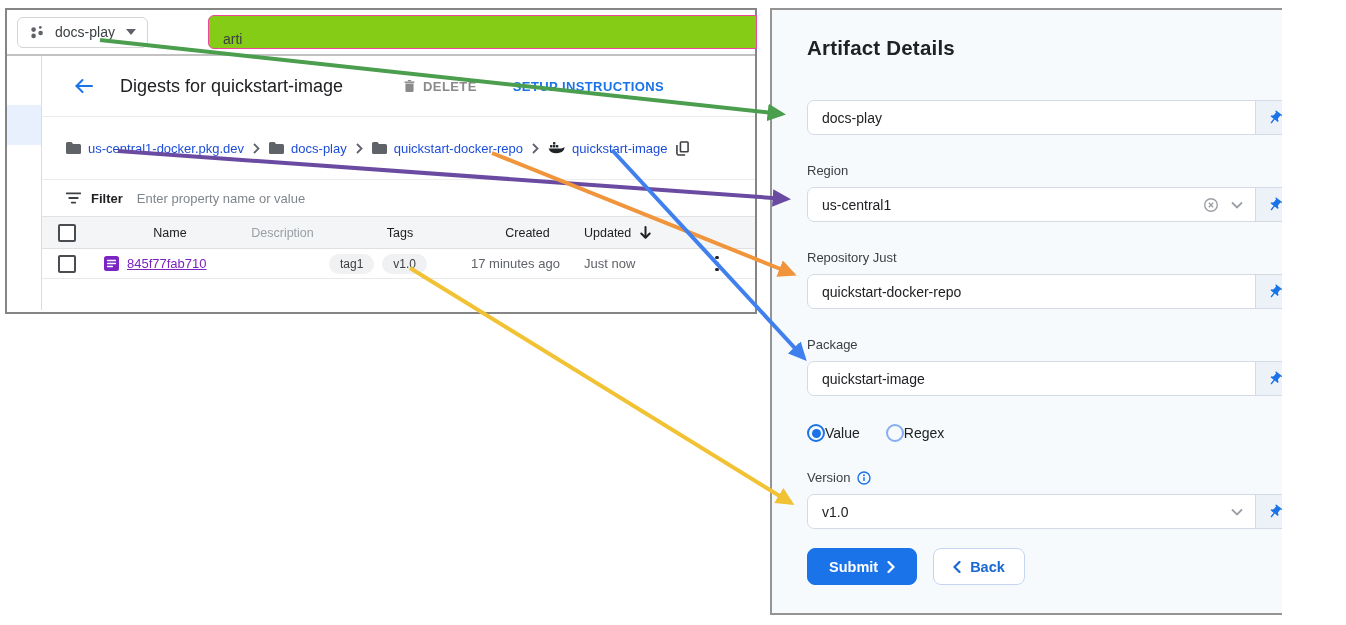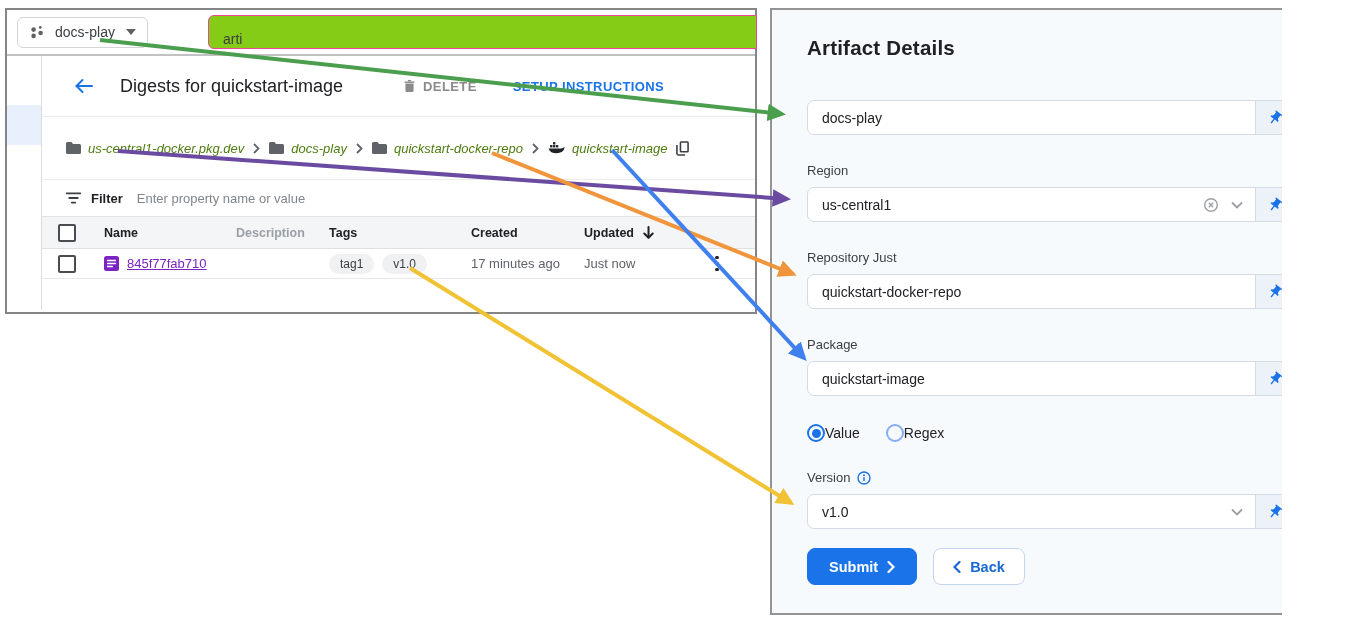--- a/index.html
+++ b/index.html
@@ -21,32 +21,32 @@
   .side-strip{position:absolute;left:0;top:0;bottom:0;width:34px;border-right:1px solid #dadce0;background:#fff;}
   .side-highlight{position:absolute;left:0;top:49px;width:34px;height:40px;background:#e8f0fe;}
   .content{margin-left:35px;height:100%;}
   .page-header{height:60px;display:flex;align-items:center;padding-left:32px;border-bottom:1px solid #ececec;}
   .back-arrow{display:flex;margin-right:26px;cursor:pointer;}
   .page-title{font-size:18px;color:#202124;}
   .hdr-btn{display:flex;align-items:center;gap:7px;font-size:13px;font-weight:bold;letter-spacing:.4px;cursor:pointer;}
   .delete-btn{margin-left:60px;color:#8a8a8a;}
   .setup-btn{margin-left:36px;color:#1a73e8;}
   .breadcrumb-row{height:62px;display:flex;align-items:center;padding-left:24px;border-bottom:1px solid #ececec;
-                  font-size:13px;color:#4d7c0f;font-style:italic;}
+                  font-size:13px;color:#1d4ed8;}
   .crumb{display:flex;align-items:center;gap:7px;white-space:nowrap;}
   .crumb-sep{margin:0 9px;display:flex;}
   .copy-icon{margin-left:9px;display:flex;cursor:pointer;}
   .filter-row{height:36px;display:flex;align-items:center;padding-left:24px;border-bottom:1px solid #e2e2e2;}
   .filter-label{font-weight:bold;font-size:13px;color:#202124;margin-left:10px;}
   .filter-row input{border:none;outline:none;flex:1;margin-left:12px;font-size:13px;color:#202124;
                     background:transparent;font-family:"Liberation Sans",sans-serif;}
   .filter-row input::placeholder{color:#80868b;}
   .tgrid{display:grid;grid-template-columns:46px 132px 93px 142px 113px 115px 1fr;align-items:center;padding-left:16px;}
   .table-header{height:31px;background:#f4f5f6;border-bottom:1px solid #e0e0e0;
-                font-size:12.5px;font-weight:bold;color:#202124;}
+                font-size:12.5px;font-weight:normal;color:#202124;text-align:center;}
   .th-desc{color:#9aa0a6;}
   .th-updated{display:flex;align-items:center;gap:9px;}
   .table-row{height:29px;border-bottom:1px solid #e8e8e8;font-size:13px;color:#5f6368;}
   .cbx{width:14px;height:14px;border:2px solid #494c50;border-radius:2px;background:#fff;display:inline-block;cursor:pointer;}
   .name-cell{display:flex;align-items:center;gap:8px;}
   .digest-link{color:#7c24c2;text-decoration:underline;cursor:pointer;}
   .tags-cell{display:flex;gap:8px;}
   .pill{background:#f0f1f2;border-radius:11px;padding:3px 11px;font-size:12px;color:#3c4043;}
   .menu-dots{display:flex;flex-direction:column;gap:2.5px;margin-left:16px;cursor:pointer;}
   .menu-dots i{width:3.5px;height:3.5px;border-radius:50%;background:#202124;}

